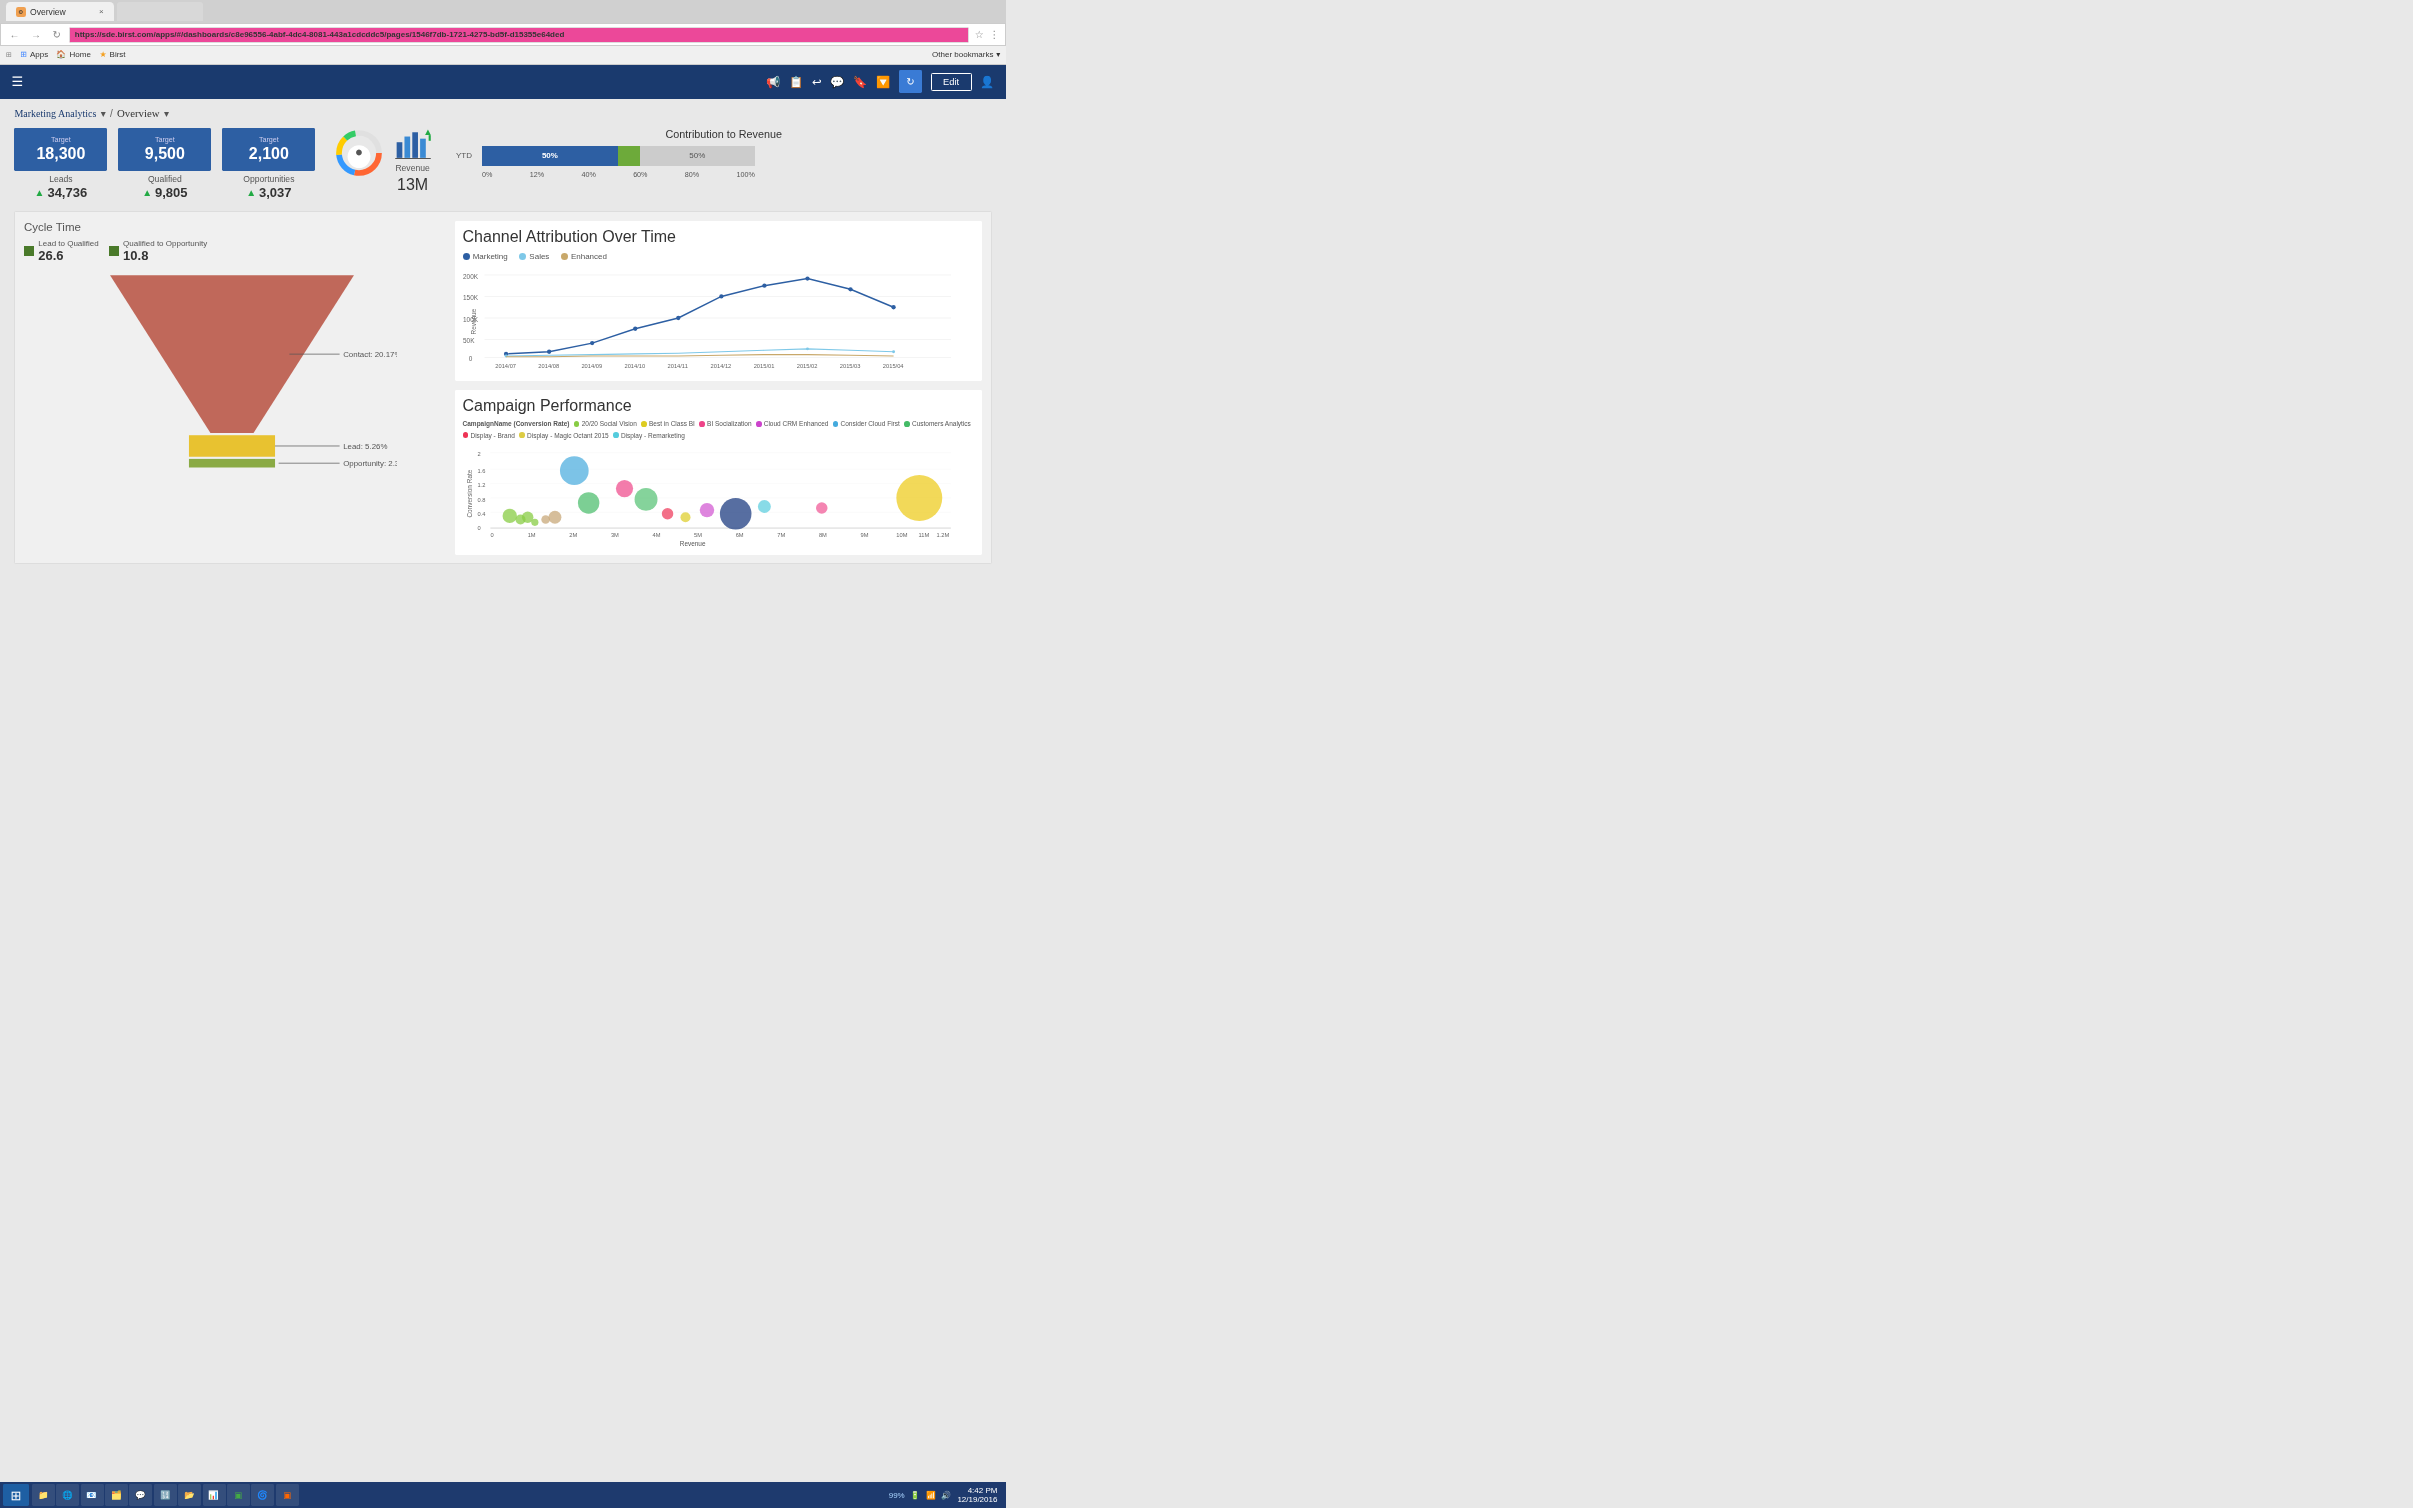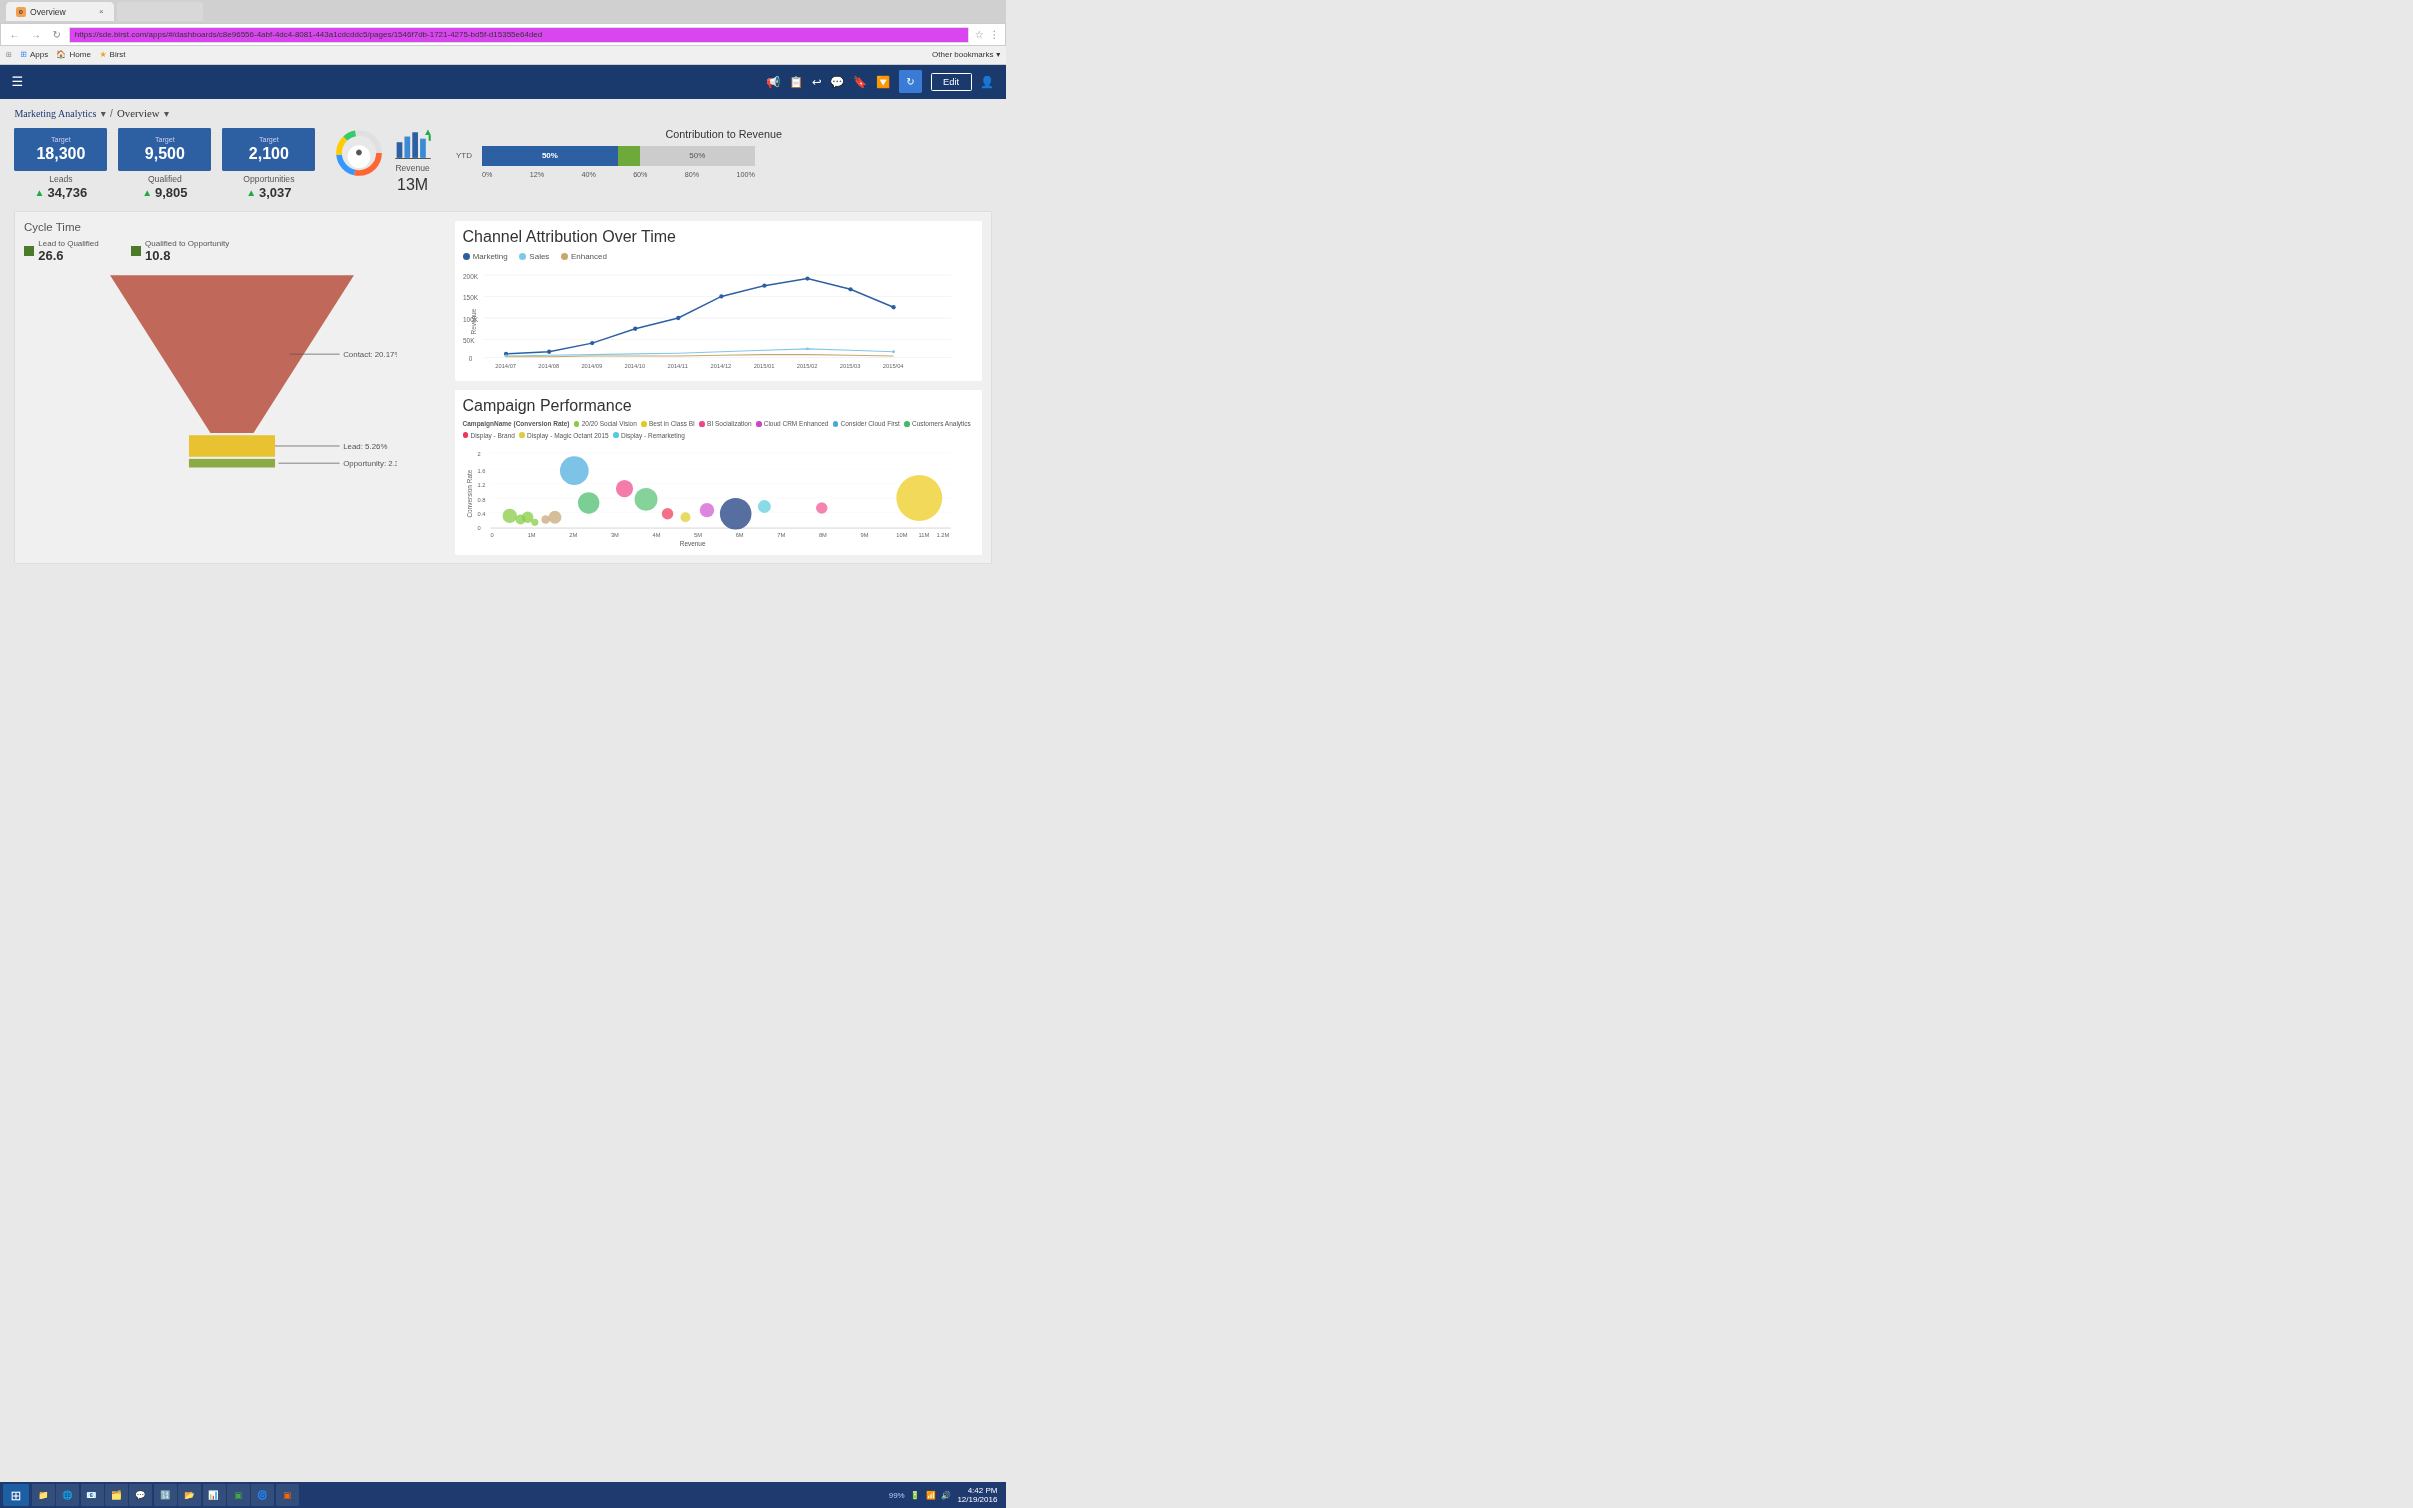--- a/index.html
+++ b/index.html
@@ -6,21 +6,21 @@
     body { font-family: 'Segoe UI', Arial, sans-serif; background: #e8e8e8; width: 1006px; height: 611px; overflow: hidden; font-size: 8.6px; }
 
     
     .browser-chrome { background: #f0f0f0; }
     .browser-tabs { background: #d0d0d0; display: flex; align-items: center; height: 23px; padding: 0 5.7px; }
     .browser-tab { background: #f0f0f0; border-radius: 4.3px 4.3px 0 0; padding: 4.3px 10px; display: flex; align-items: center; gap: 4.3px; font-size: 8.6px; color: #333; min-width: 108px; }
     .tab-favicon { width: 10px; height: 10px; background: #f4a; border-radius: 2.2px; display: flex; align-items: center; justify-content: center; font-size: 5.7px; }
     .tab-close { margin-left: auto; color: #666; cursor: pointer; font-size: 8px; }
     .browser-addressbar { background: #fff; border: 0.7px solid #ccc; height: 23px; display: flex; align-items: center; padding: 0 5.7px; gap: 5.7px; }
     .nav-btn { color: #888; font-size: 10px; cursor: pointer; padding: 1.4px 2.9px; }
-    .address-input { flex: 1; border: none; outline: none; font-size: 8px; color: #333; background: #d946ef; border: 0.7px solid #ddd; border-radius: 1.4px; padding: 1.4px 4.3px; height: 16px; }
+    .address-input { flex: 1; border: none; outline: none; font-size: 8px; color: #333; background: #ec4899; border: 0.7px solid #ddd; border-radius: 1.4px; padding: 1.4px 4.3px; height: 16px; font-weight: bold; }
     .bookmarks-bar { background: #f0f0f0; border-bottom: 0.7px solid #ccc; height: 18.7px; display: flex; align-items: center; padding: 0 5.7px; gap: 8.6px; font-size: 8px; color: #333; }
     .bookmark-item { display: flex; align-items: center; gap: 2.9px; cursor: pointer; }
 
     
     .app-header { background: #1a3a6e; height: 34px; display: flex; align-items: center; padding: 0 11.5px; }
     .hamburger { color: white; font-size: 13px; cursor: pointer; margin-right: 11.5px; }
     .header-spacer { flex: 1; }
     .header-icons { display: flex; align-items: center; gap: 8.6px; }
     .header-icon { color: white; font-size: 11.5px; cursor: pointer; }
     .edit-btn { background: transparent; border: 0.7px solid white; color: white; padding: 2.9px 11.5px; cursor: pointer; font-size: 9.3px; border-radius: 1.4px; }
@@ -54,21 +54,21 @@
     .contrib-green { background: #6daa3a; display: flex; align-items: center; justify-content: center; color: white; font-size: 7.2px; }
     .contrib-gray { background: #ccc; display: flex; align-items: center; justify-content: center; color: #555; font-size: 8px; }
     .contrib-axis { display: flex; justify-content: space-between; width: 273px; font-size: 7.2px; color: #555; margin-left: 26px; }
 
     
     .dashboard-lower { display: flex; background: #f0f0f0; border: 0.7px solid #ddd; border-radius: 1.4px; padding: 8.6px; gap: 14.4px; min-height: 280px; }
 
     
     .cycle-panel { width: 417px; flex-shrink: 0; }
     .cycle-title { font-size: 11.5px; color: #555; margin-bottom: 5.7px; }
-    .cycle-metrics { display: flex; gap: 32px; margin-bottom: 5.7px; }
+    .cycle-metrics { display: flex; gap: 10px; margin-bottom: 5.7px; }
     .cycle-metric { display: flex; align-items: center; gap: 4.3px; }
     .cycle-sq { width: 10px; height: 10px; background: #4a7a2a; }
     .cycle-metric-label { font-size: 8px; color: #555; }
     .cycle-metric-value { font-size: 13px; font-weight: bold; color: #333; }
 
     
     .funnel-container { position: relative; height: 201px; display: flex; align-items: center; justify-content: center; }
 
     
     .right-panel { flex: 1; display: flex; flex-direction: column; gap: 8.6px; }

